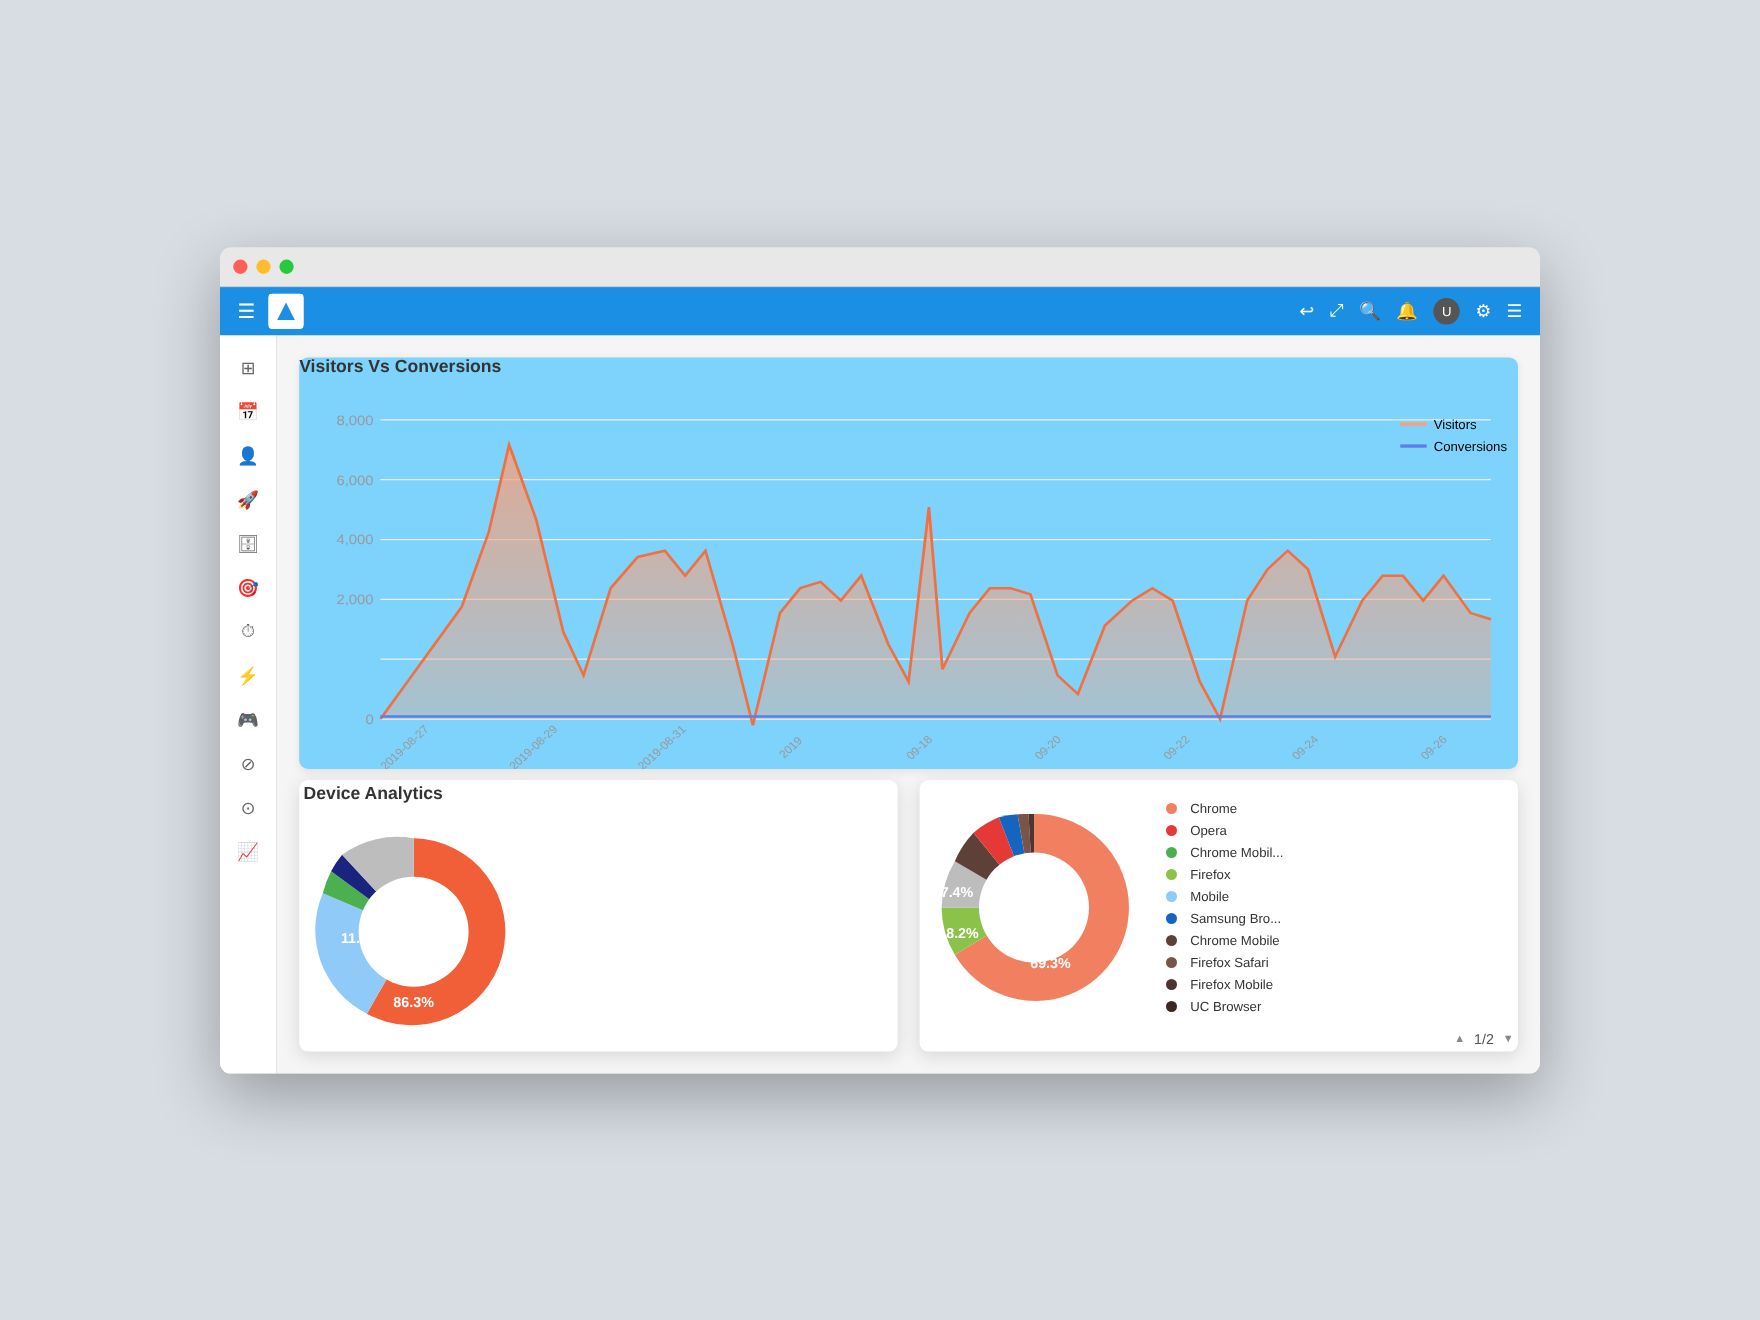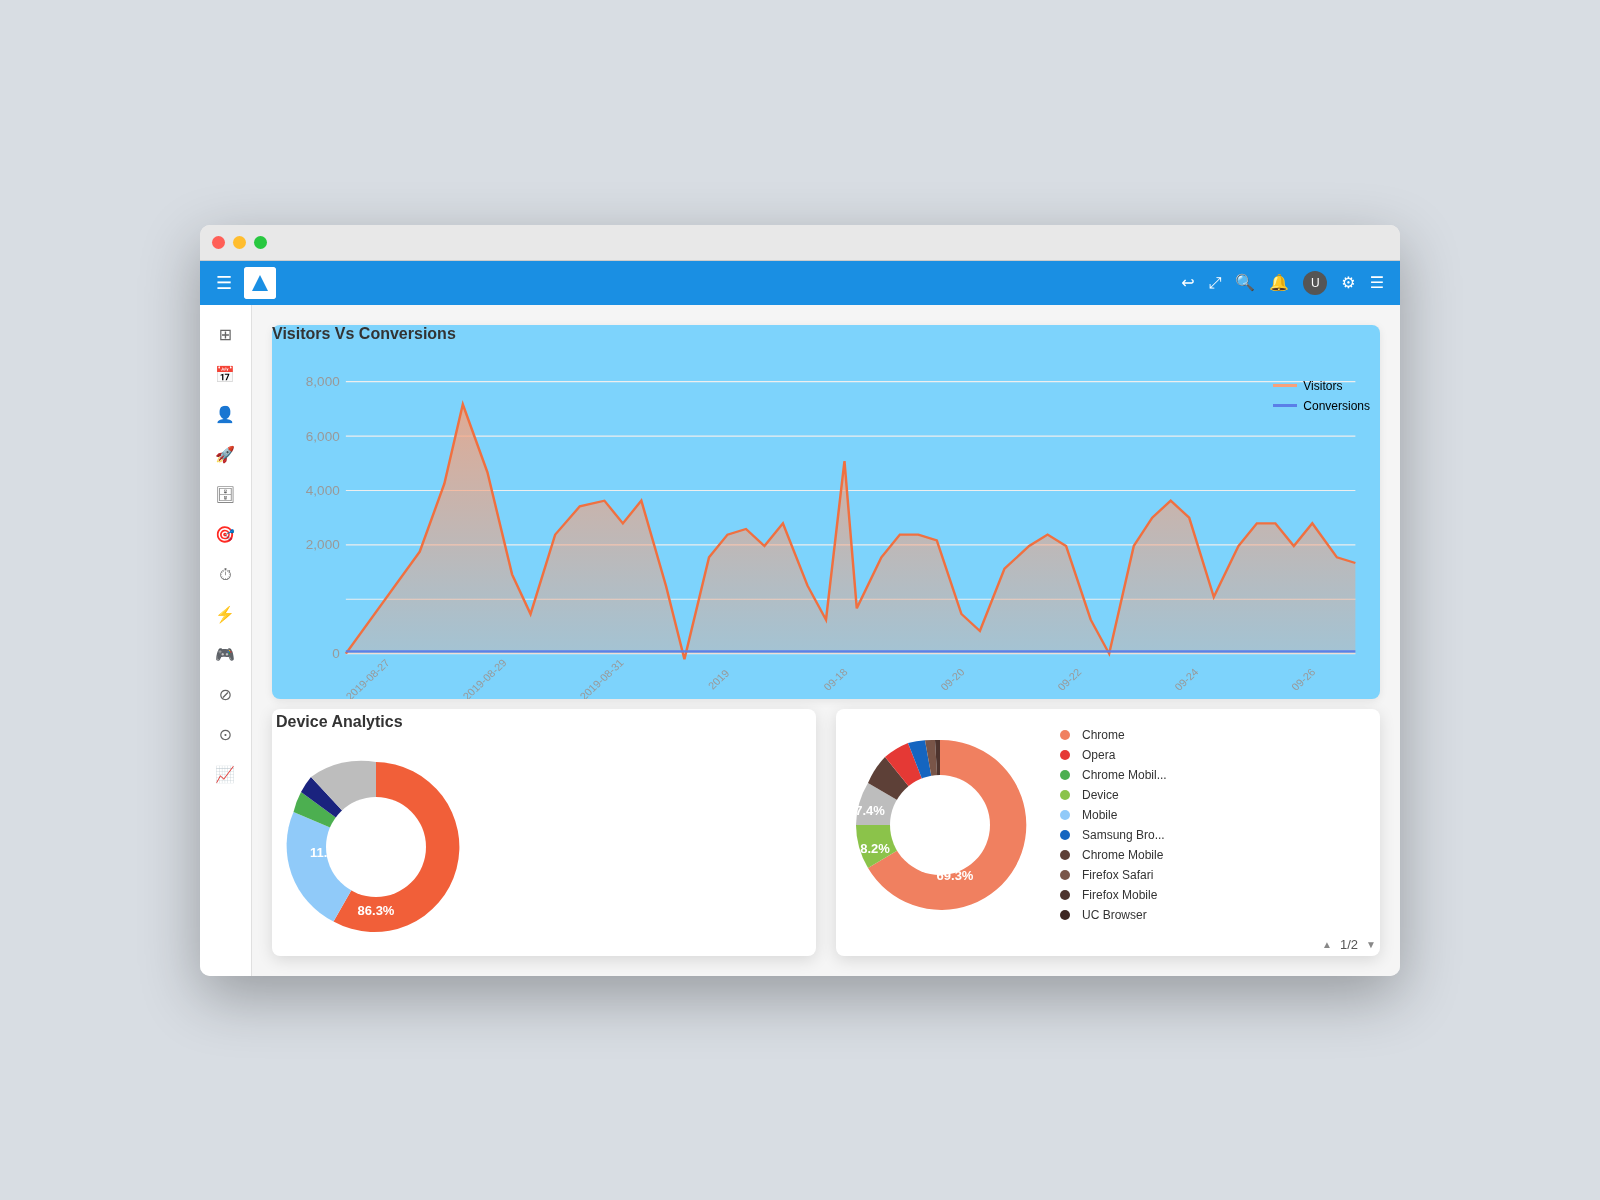--- a/index.html
+++ b/index.html
@@ -362,21 +362,21 @@
               <div class="legend-item">
                 <span class="legend-dot" style="background:#e53935;"></span>
                 <span>Opera</span>
               </div>
               <div class="legend-item">
                 <span class="legend-dot" style="background:#4caf50;"></span>
                 <span>Chrome Mobil...</span>
               </div>
               <div class="legend-item">
                 <span class="legend-dot" style="background:#8bc34a;"></span>
-                <span>Device</span>
+                <span>Firefox</span>
               </div>
               <div class="legend-item">
                 <span class="legend-dot" style="background:#90caf9;"></span>
                 <span>Mobile</span>
               </div>
               <div class="legend-item">
                 <span class="legend-dot" style="background:#1565c0;"></span>
                 <span>Samsung Bro...</span>
               </div>
               <div class="legend-item">

